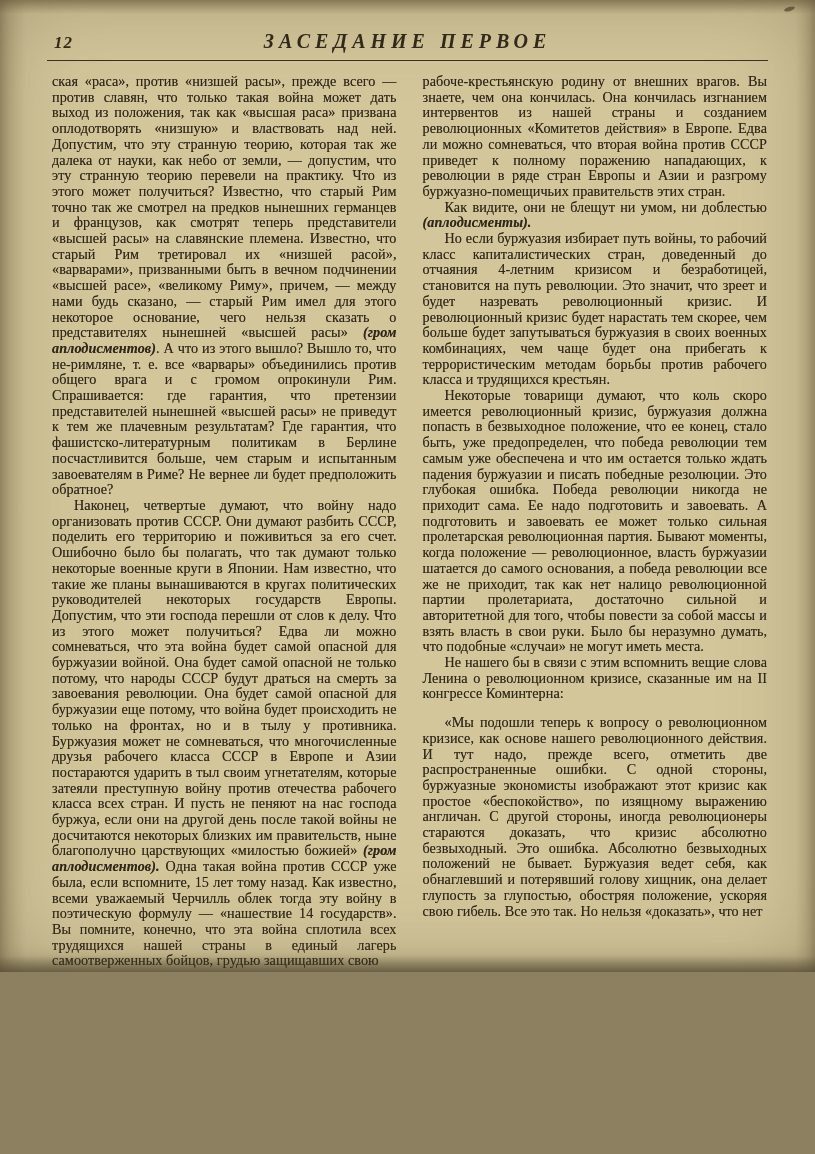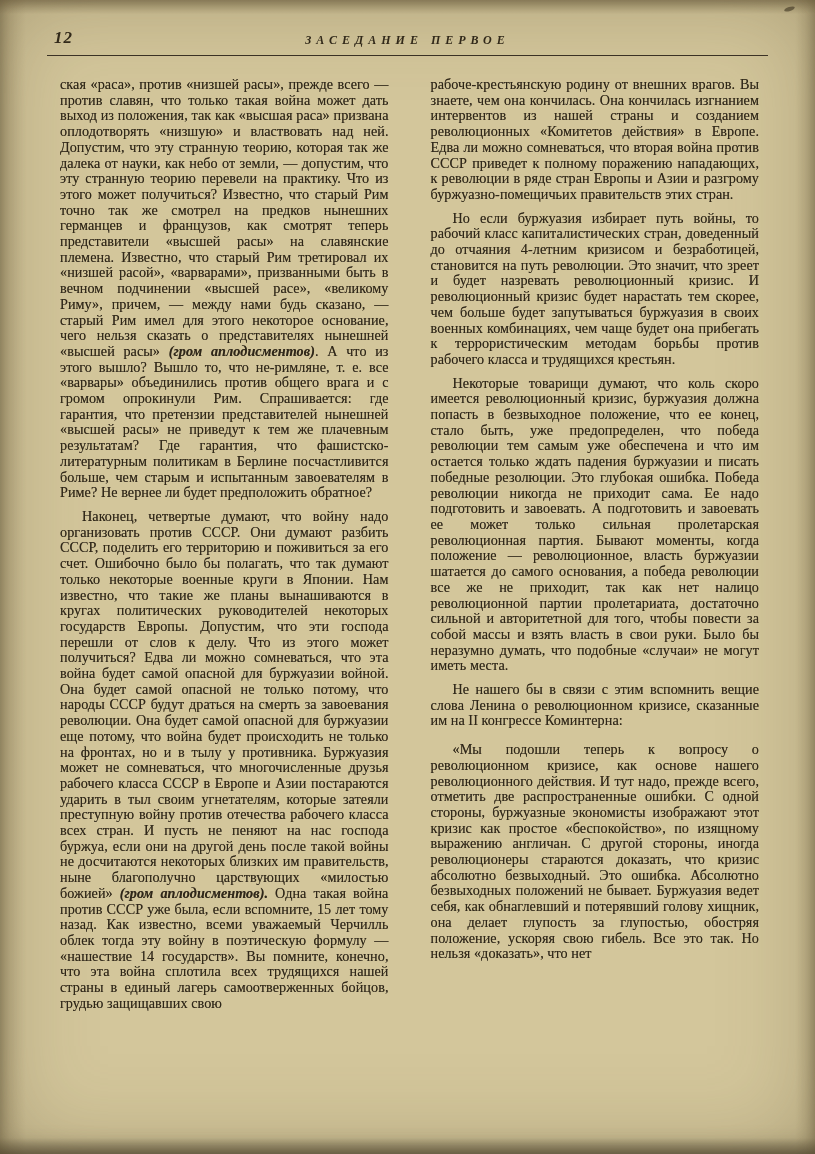--- a/index.html
+++ b/index.html
@@ -3,21 +3,21 @@
 <meta charset="utf-8">
 <style>
   html, body {
     margin: 0;
     padding: 0;
     background: #8d8061;
   }
   .page {
     position: relative;
     width: 815px;
-    height: 1154px;
+    height: 972px;
     margin: 0 auto;
     overflow: hidden;
     background:
       linear-gradient(180deg, rgba(118,102,68,0.50) 0px, rgba(211,198,155,0) 14px),
       linear-gradient(0deg,   rgba(62,53,36,0.55)  0px, rgba(211,198,155,0) 16px),
       linear-gradient(90deg,  rgba(118,102,68,0.32) 0px, rgba(211,198,155,0) 26px),
       linear-gradient(270deg, rgba(118,102,68,0.28) 0px, rgba(211,198,155,0) 20px),
       var(--paper-color, #d3c69b);
     color: var(--ink-color, #2f2719);
     font-family: "Liberation Serif", "DejaVu Serif", serif;
@@ -41,21 +41,21 @@
     left: 54px;
     bottom: 7px;
     font-style: italic;
     font-weight: bold;
     font-size: 17px;
     letter-spacing: 1px;
   }
   .title {
     font-style: italic;
     font-weight: 600;
-    font-size: 12px;
+    font-size: 20px;
     letter-spacing: 5px;
     white-space: nowrap;
   }
   .rule {
     margin: 0 47px;
     border-top: 1.5px solid var(--rule-color, #3a3126);
   }
   .columns {
     display: flex;
     gap: 26px;
@@ -67,21 +67,21 @@
     flex: 1 1 0;
     min-width: 0;
     text-align: justify;
     font-size: 14.2px;
     line-height: 15.7px;
     letter-spacing: 0.05px;
     text-shadow: 0 0 0.3px rgba(47,39,25,0.55);
     hyphens: auto;
     -webkit-hyphens: auto;
   }
-  p.para { margin: 8px; }
+  p.para { margin: 0; }
   p.indent { text-indent: 22px; }
   p.space-before { margin-top: 13px; }
   .em { font-style: italic; font-weight: 600; }
   .artifact {
     position: absolute;
     top: 7px;
     right: 20px;
     width: 11px;
     height: 4px;
     border-radius: 50%;
@@ -98,20 +98,21 @@
     <span class="title">ЗАСЕДАНИЕ ПЕРВОЕ</span>
   </div>
   <div class="rule"></div>
   <div class="columns">
     <div class="col">
         <p class="para"><span>ская «раса», против «низшей расы», прежде всего — против славян, что только такая война может дать выход из положения, так как «высшая раса» призвана оплодотворять «низшую» и властвовать над ней. Допустим, что эту странную теорию, которая так же далека от науки, как небо от земли, — допустим, что эту странную теорию перевели на практику. Что из этого может получиться? Известно, что старый Рим точно так же смотрел на предков нынешних германцев и французов, как смотрят теперь представители «высшей расы» на славянские племена. Известно, что старый Рим третировал их «низшей расой», «варварами», призванными быть в вечном подчинении «высшей расе», «великому Риму», причем, — между нами будь сказано, — старый Рим имел для этого некоторое основание, чего нельзя сказать о представителях нынешней «высшей расы» </span><span class="em">(гром аплодисментов)</span><span>. А что из этого вышло? Вышло то, что не-римляне, т. е. все «варвары» объединились против общего врага и с громом опрокинули Рим. Спрашивается: где гарантия, что претензии представителей нынешней «высшей расы» не приведут к тем же плачевным результатам? Где гарантия, что фашистско-литературным политикам в Берлине посчастливится больше, чем старым и испытанным завоевателям в Риме? Не вернее ли будет предположить обратное?</span></p>
         <p class="para indent"><span>Наконец, четвертые думают, что войну надо организовать против СССР. Они думают разбить СССР, поделить его территорию и поживиться за его счет. Ошибочно было бы полагать, что так думают только некоторые военные круги в Японии. Нам известно, что такие же планы вынашиваются в кругах политических руководителей некоторых государств Европы. Допустим, что эти господа перешли от слов к делу. Что из этого может получиться? Едва ли можно сомневаться, что эта война будет самой опасной для буржуазии войной. Она будет самой опасной не только потому, что народы СССР будут драться на смерть за завоевания революции. Она будет самой опасной для буржуазии еще потому, что война будет происходить не только на фронтах, но и в тылу у противника. Буржуазия может не сомневаться, что многочисленные друзья рабочего класса СССР в Европе и Азии постараются ударить в тыл своим угнетателям, которые затеяли преступную войну против отечества рабочего класса всех стран. И пусть не пеняют на нас господа буржуа, если они на другой день после такой войны не досчитаются некоторых близких им правительств, ныне благополучно царствующих «милостью божией» </span><span class="em">(гром аплодисментов).</span><span> Одна такая война против СССР уже была, если вспомните, 15 лет тому назад. Как известно, всеми уважаемый Черчилль облек тогда эту войну в поэтическую формулу — «нашествие 14 государств». Вы помните, конечно, что эта война сплотила всех трудящихся нашей страны в единый лагерь самоотверженных бойцов, грудью защищавших свою</span></p>
       </div>
     <div class="col">
         <p class="para"><span>рабоче-крестьянскую родину от внешних врагов. Вы знаете, чем она кончилась. Она кончилась изгнанием интервентов из нашей страны и созданием революционных «Комитетов действия» в Европе. Едва ли можно сомневаться, что вторая война против СССР приведет к полному поражению нападающих, к революции в ряде стран Европы и Азии и разгрому буржуазно-помещичьих правительств этих стран.</span></p>
+        <p class="para indent"><span>Как видите, они не блещут ни умом, ни доблестью </span><span class="em">(аплодисменты).</span></p>
         <p class="para indent"><span>Но если буржуазия избирает путь войны, то рабочий класс капиталистических стран, доведенный до отчаяния 4-летним кризисом и безработицей, становится на путь революции. Это значит, что зреет и будет назревать революционный кризис. И революционный кризис будет нарастать тем скорее, чем больше будет запутываться буржуазия в своих военных комбинациях, чем чаще будет она прибегать к террористическим методам борьбы против рабочего класса и трудящихся крестьян.</span></p>
         <p class="para indent"><span>Некоторые товарищи думают, что коль скоро имеется революционный кризис, буржуазия должна попасть в безвыходное положение, что ее конец, стало быть, уже предопределен, что победа революции тем самым уже обеспечена и что им остается только ждать падения буржуазии и писать победные резолюции. Это глубокая ошибка. Победа революции никогда не приходит сама. Ее надо подготовить и завоевать. А подготовить и завоевать ее может только сильная пролетарская революционная партия. Бывают моменты, когда положение — революционное, власть буржуазии шатается до самого основания, а победа революции все же не приходит, так как нет налицо революционной партии пролетариата, достаточно сильной и авторитетной для того, чтобы повести за собой массы и взять власть в свои руки. Было бы неразумно думать, что подобные «случаи» не могут иметь места.</span></p>
         <p class="para indent"><span>Не нашего бы в связи с этим вспомнить вещие слова Ленина о революционном кризисе, сказанные им на II конгрессе Коминтерна:</span></p>
         <p class="para indent space-before"><span>«Мы подошли теперь к вопросу о революционном кризисе, как основе нашего революционного действия. И тут надо, прежде всего, отметить две распространенные ошибки. С одной стороны, буржуазные экономисты изображают этот кризис как простое «беспокойство», по изящному выражению англичан. С другой стороны, иногда революционеры стараются доказать, что кризис абсолютно безвыходный. Это ошибка. Абсолютно безвыходных положений не бывает. Буржуазия ведет себя, как обнаглевший и потерявший голову хищник, она делает глупость за глупостью, обостряя положение, ускоряя свою гибель. Все это так. Но нельзя «доказать», что нет</span></p>
       </div>
   </div>
   <div class="artifact"></div>
   <div class="vignette"></div>
 </div>
 

